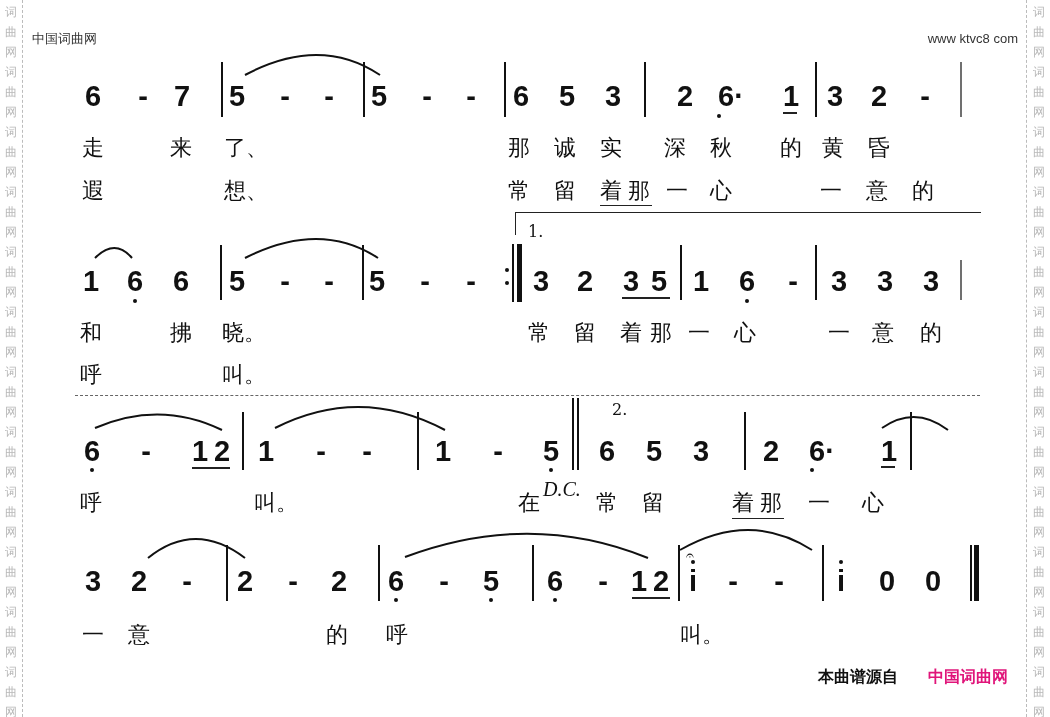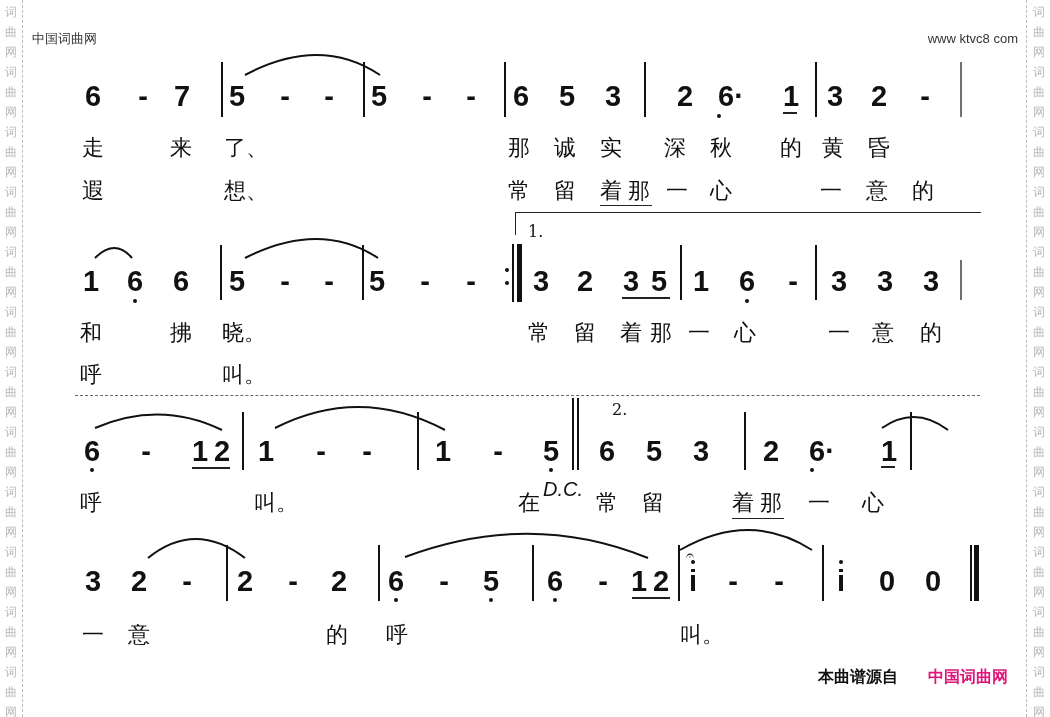--- a/index.html
+++ b/index.html
@@ -18,21 +18,21 @@
     .dotb { position: absolute; width: 4px; height: 4px; background: #111; border-radius: 50%; }
     .dott { position: absolute; width: 4px; height: 4px; background: #111; border-radius: 50%; }
     .ul { position: absolute; height: 2px; background: #222; }
     .bar { position: absolute; width: 1.5px; background: #111; }
     .bar.thick { width: 5px; }
     .rep { position: absolute; width: 4px; height: 4px; background: #111; border-radius: 50%; }
     .ly { position: absolute; font-family: "DejaVu Serif", serif; font-size: 22px; line-height: 26px; width: 26px; text-align: center; }
     .sep { position: absolute; left: 75px; width: 905px; border-top: 1px dashed #666; }
     .volta { position: absolute; border-top: 1.5px solid #222; border-left: 1.5px solid #222; height: 22px; }
     .volta-label { position: absolute; font-family: "DejaVu Serif", serif; font-size: 16px; }
-    .dc { position: absolute; font-family: Liberation Sans, sans-serif; font-style: italic; font-size: 20px; }
+    .dc { position: absolute; font-family: Liberation Serif, serif; font-style: italic; font-size: 20px; }
     svg.slur { position: absolute; left: 0; top: 0; overflow: visible; }
     .footer-src { position: absolute; left: 818px; top: 667px; font-size: 16px; font-weight: bold; color: #111; font-family: "DejaVu Sans", sans-serif; }
     .footer-site { position: absolute; left: 928px; top: 667px; font-size: 16px; font-weight: bold; font-family: "DejaVu Sans", sans-serif; }
     .fermata { position: absolute; font-size: 14px; line-height: 14px; }
   </style>
 </head>
 <body>
 
 <div class="side left">
   <div class="dash"></div>

